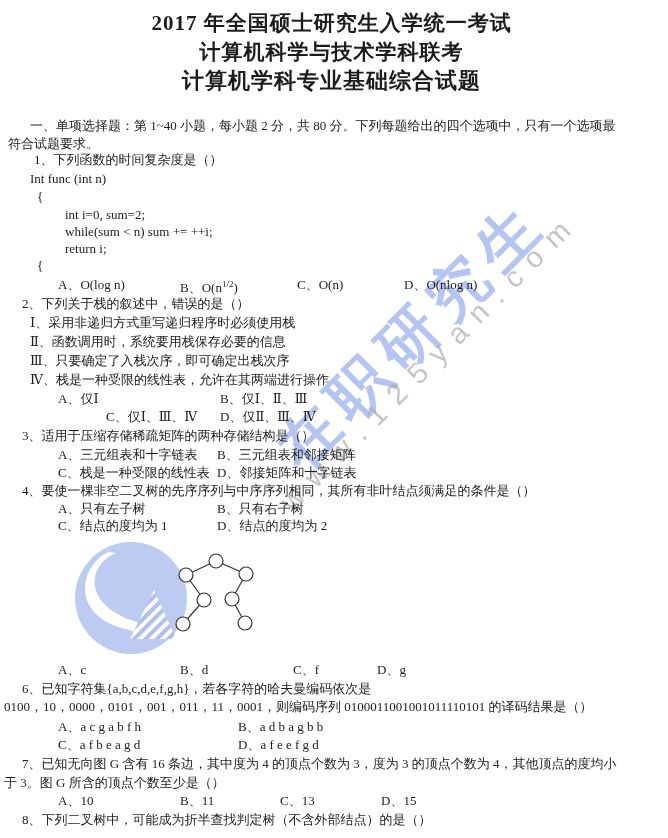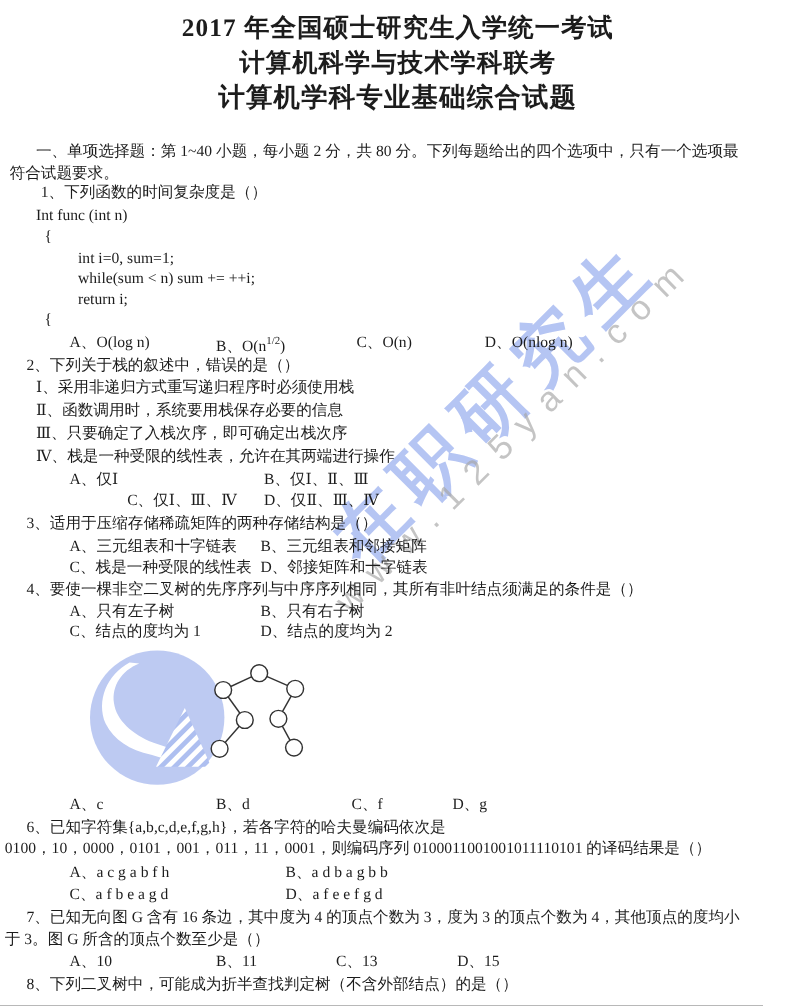--- a/index.html
+++ b/index.html
@@ -52,21 +52,21 @@
   <div class="ttl" style="top:9px;">2017 年全国硕士研究生入学统一考试</div>
   <div class="ttl" style="top:38px;">计算机科学与技术学科联考</div>
   <div class="ttl" style="top:66px;font-size:22px;">计算机学科专业基础综合试题</div>
 
   <div class="ln" style="left:30px;top:118px;">一、单项选择题：第 1~40 小题，每小题 2 分，共 80 分。下列每题给出的四个选项中，只有一个选项最</div>
   <div class="ln" style="left:8px;top:136px;">符合试题要求。</div>
 
   <div class="ln" style="left:34px;top:152px;">1、下列函数的时间复杂度是（）</div>
   <div class="ln code" style="left:30px;top:171px;">Int func (int n)</div>
   <div class="ln code" style="left:37px;top:189px;">{</div>
-  <div class="ln code" style="left:65px;top:207px;">int i=0, sum=1;</div>
+  <div class="ln code" style="left:65px;top:207px;">int i=0, sum=2;</div>
   <div class="ln code" style="left:65px;top:224px;">while(sum &lt; n) sum += ++i;</div>
   <div class="ln code" style="left:65px;top:241px;">return i;</div>
   <div class="ln code" style="left:37px;top:258px;">{</div>
   <div class="ln" style="left:58px;top:277px;">A、O(log n)</div>
   <div class="ln" style="left:180px;top:277px;"><span>B、O(n</span><sup>1/2</sup><span>)</span></div>
   <div class="ln" style="left:297px;top:277px;">C、O(n)</div>
   <div class="ln" style="left:404px;top:277px;">D、O(nlog n)</div>
 
   <div class="ln" style="left:22px;top:296px;">2、下列关于栈的叙述中，错误的是（）</div>
   <div class="ln" style="left:30px;top:315px;">Ⅰ、采用非递归方式重写递归程序时必须使用栈</div>

